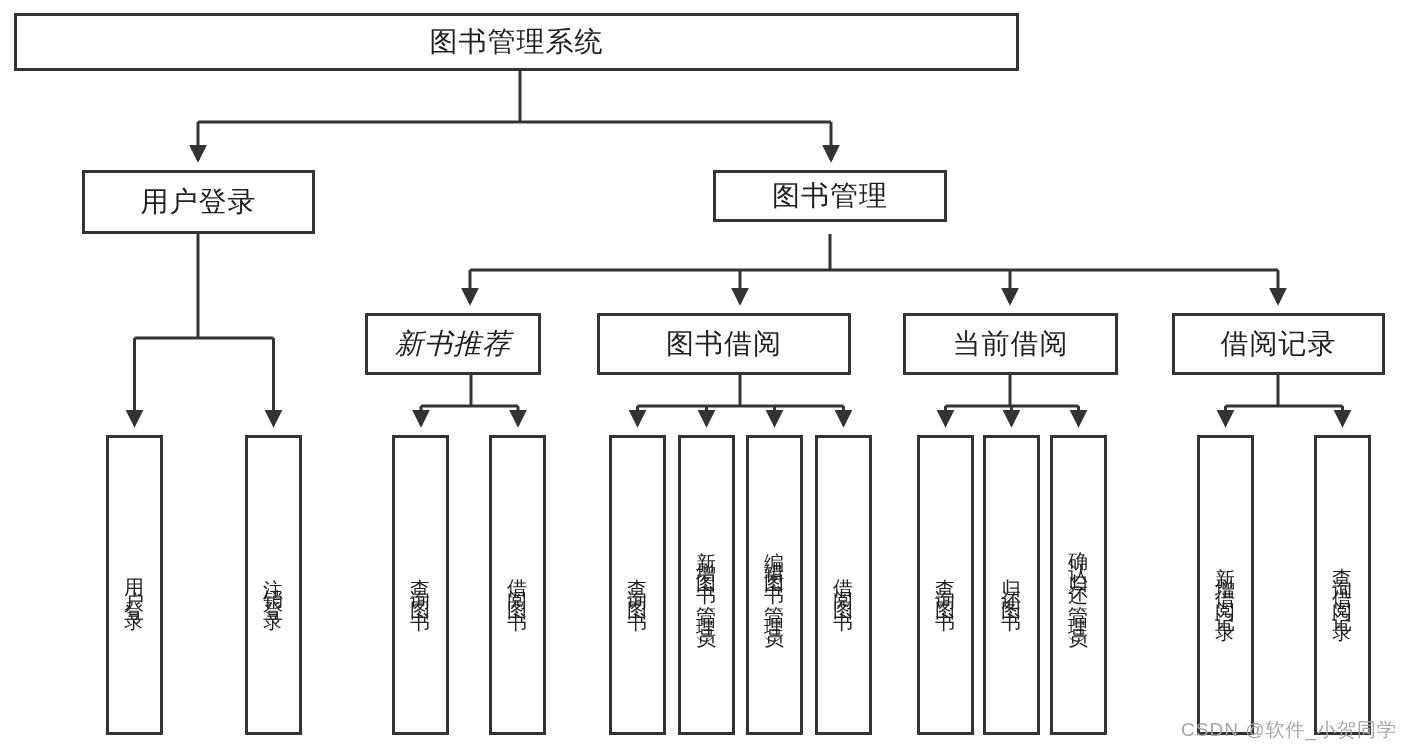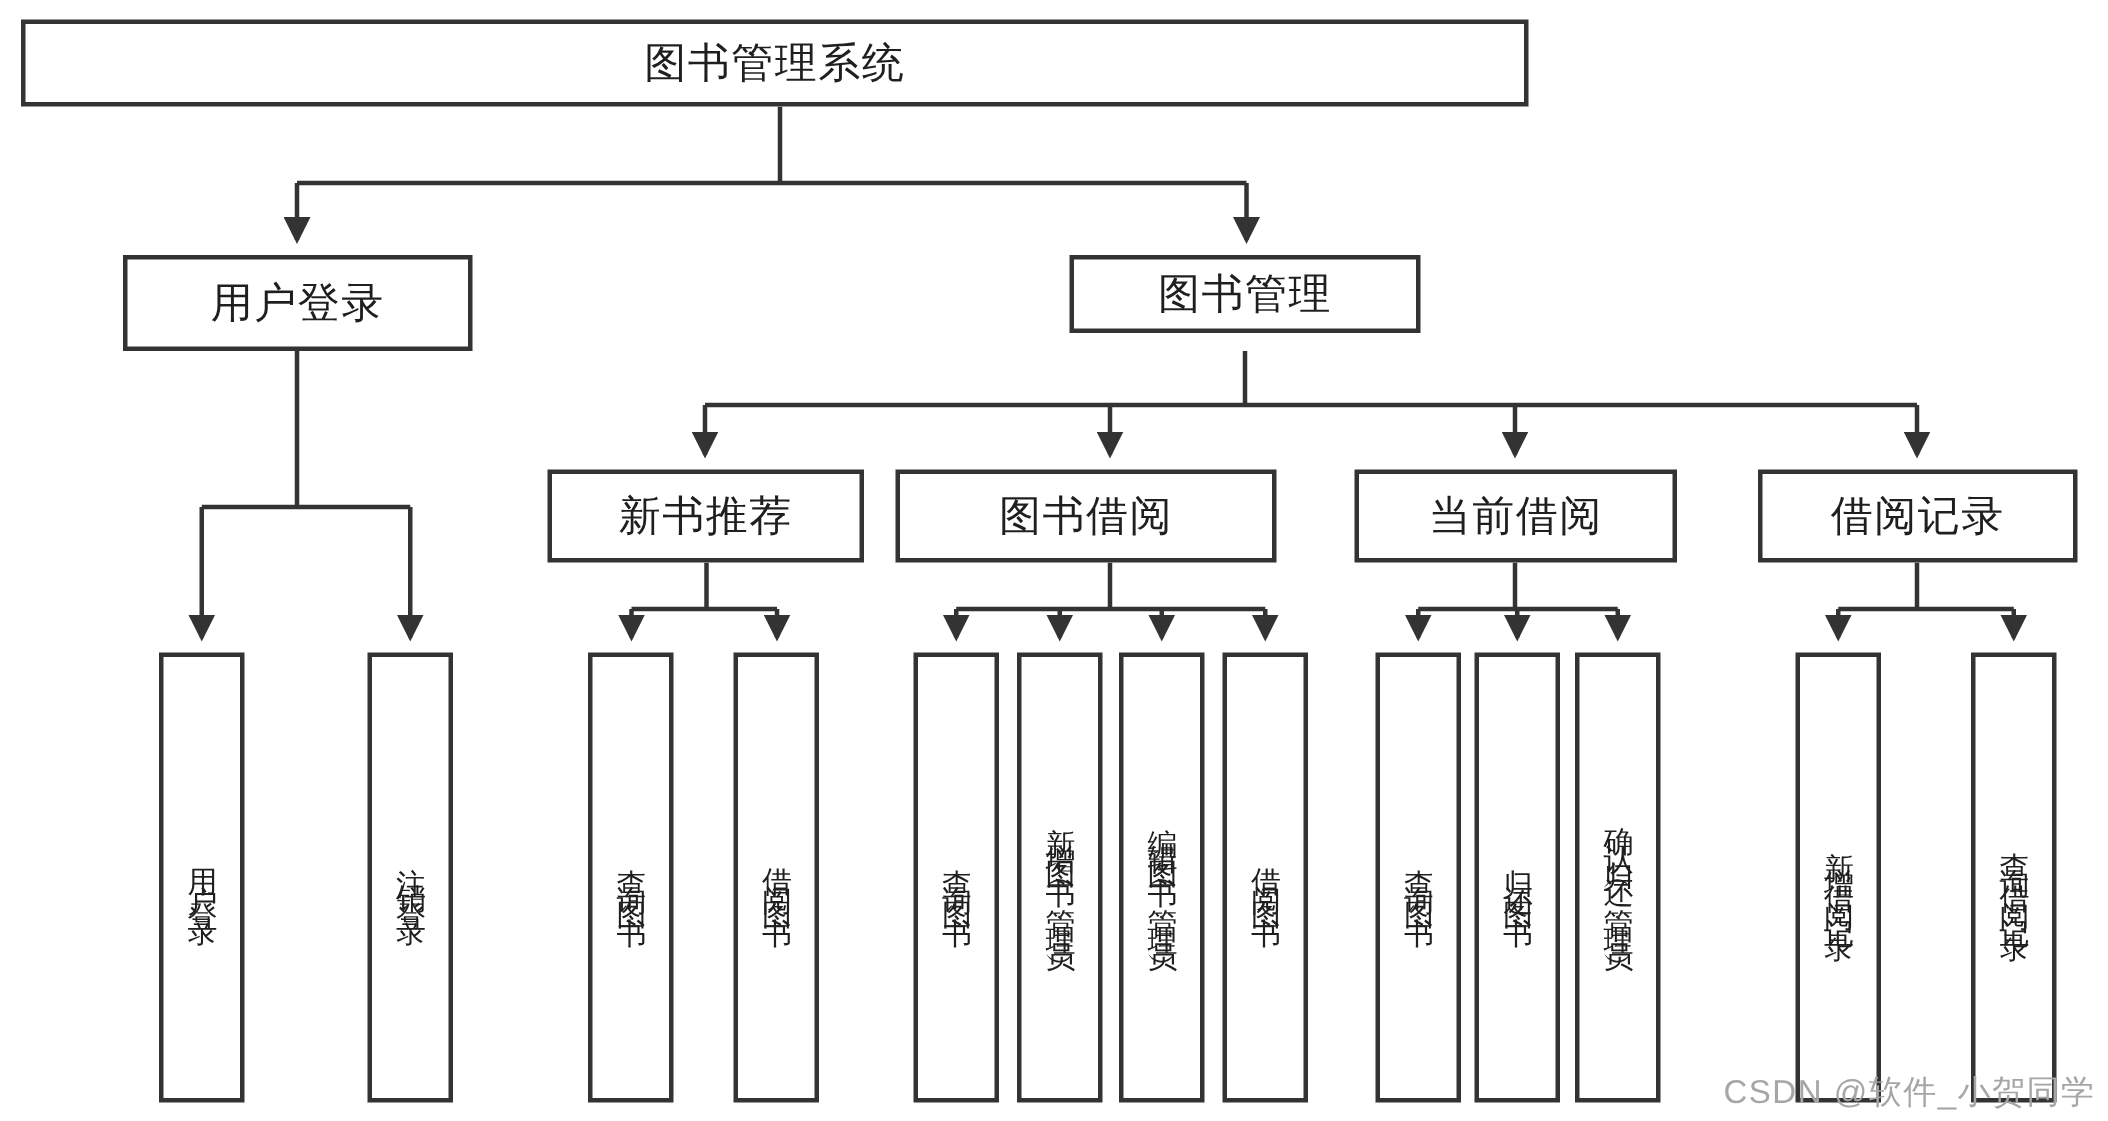--- a/index.html
+++ b/index.html
@@ -48,33 +48,33 @@
     font-size: 20px;
     line-height: 1;
     letter-spacing: 11px;
     white-space: nowrap;
     color: #1f1f1f;
   }
   .watermark {
     position: absolute;
     right: 8px;
     bottom: 4px;
-    font-size: 22px;
+    font-size: 19px;
     color: #a6a6a6;
     letter-spacing: 1px;
     z-index: 5;
     white-space: nowrap;
   }
   
   .n-root { left: 14px; top: 13px; width: 1005px; height: 58px; }
   
   .n-l2-0 { left: 82px;  top: 170px; width: 233px; height: 64px; }
   .n-l2-1 { left: 713px; top: 170px; width: 234px; height: 52px; }
   
-  .n-l3-0 { left: 365px;  top: 313px; width: 211px; height: 62px; }
+  .n-l3-0 { left: 365px;  top: 313px; width: 176px; height: 62px; font-style: italic; }
   .n-l3-1 { left: 597px;  top: 313px; width: 254px; height: 62px; }
   .n-l3-2 { left: 903px;  top: 313px; width: 215px; height: 62px; }
   .n-l3-3 { left: 1172px; top: 313px; width: 213px; height: 62px; }
   
   .n-g1-0 { left: 106px;  }
   .n-g1-1 { left: 245px;  }
   .n-g2-0 { left: 392px;  }
   .n-g2-1 { left: 489px;  }
   .n-g3-0 { left: 609px;  }
   .n-g3-1 { left: 678px;  }

